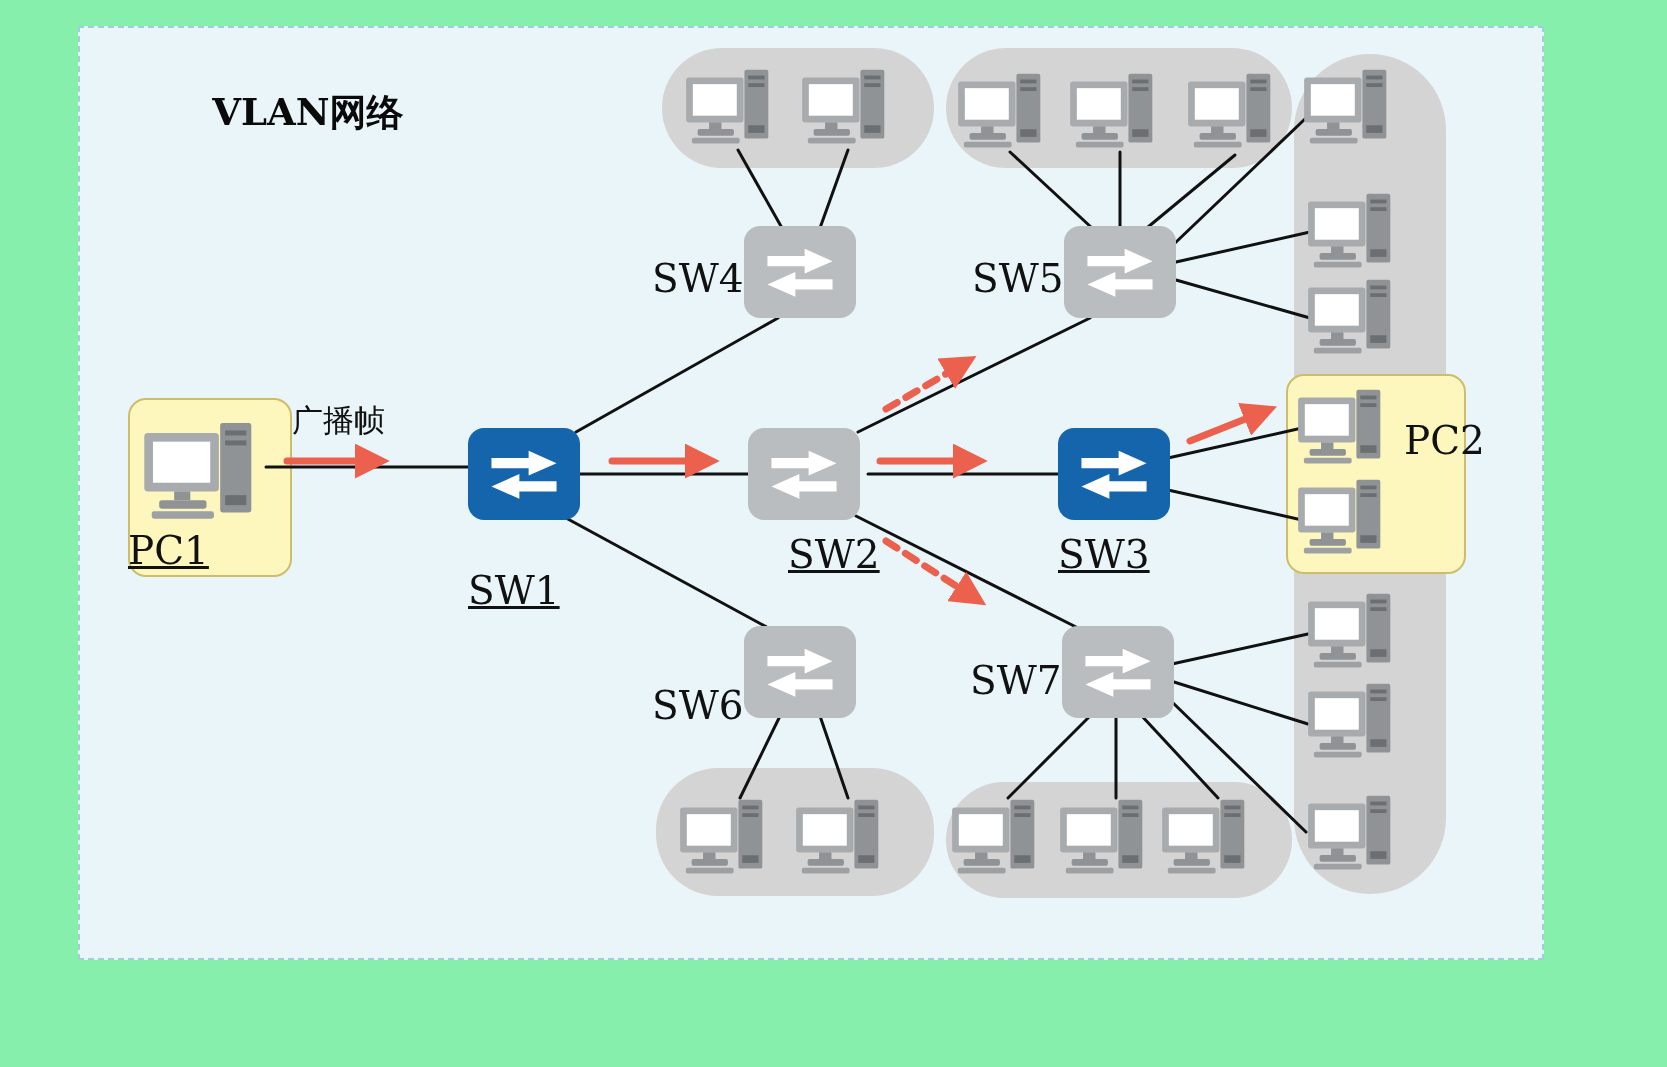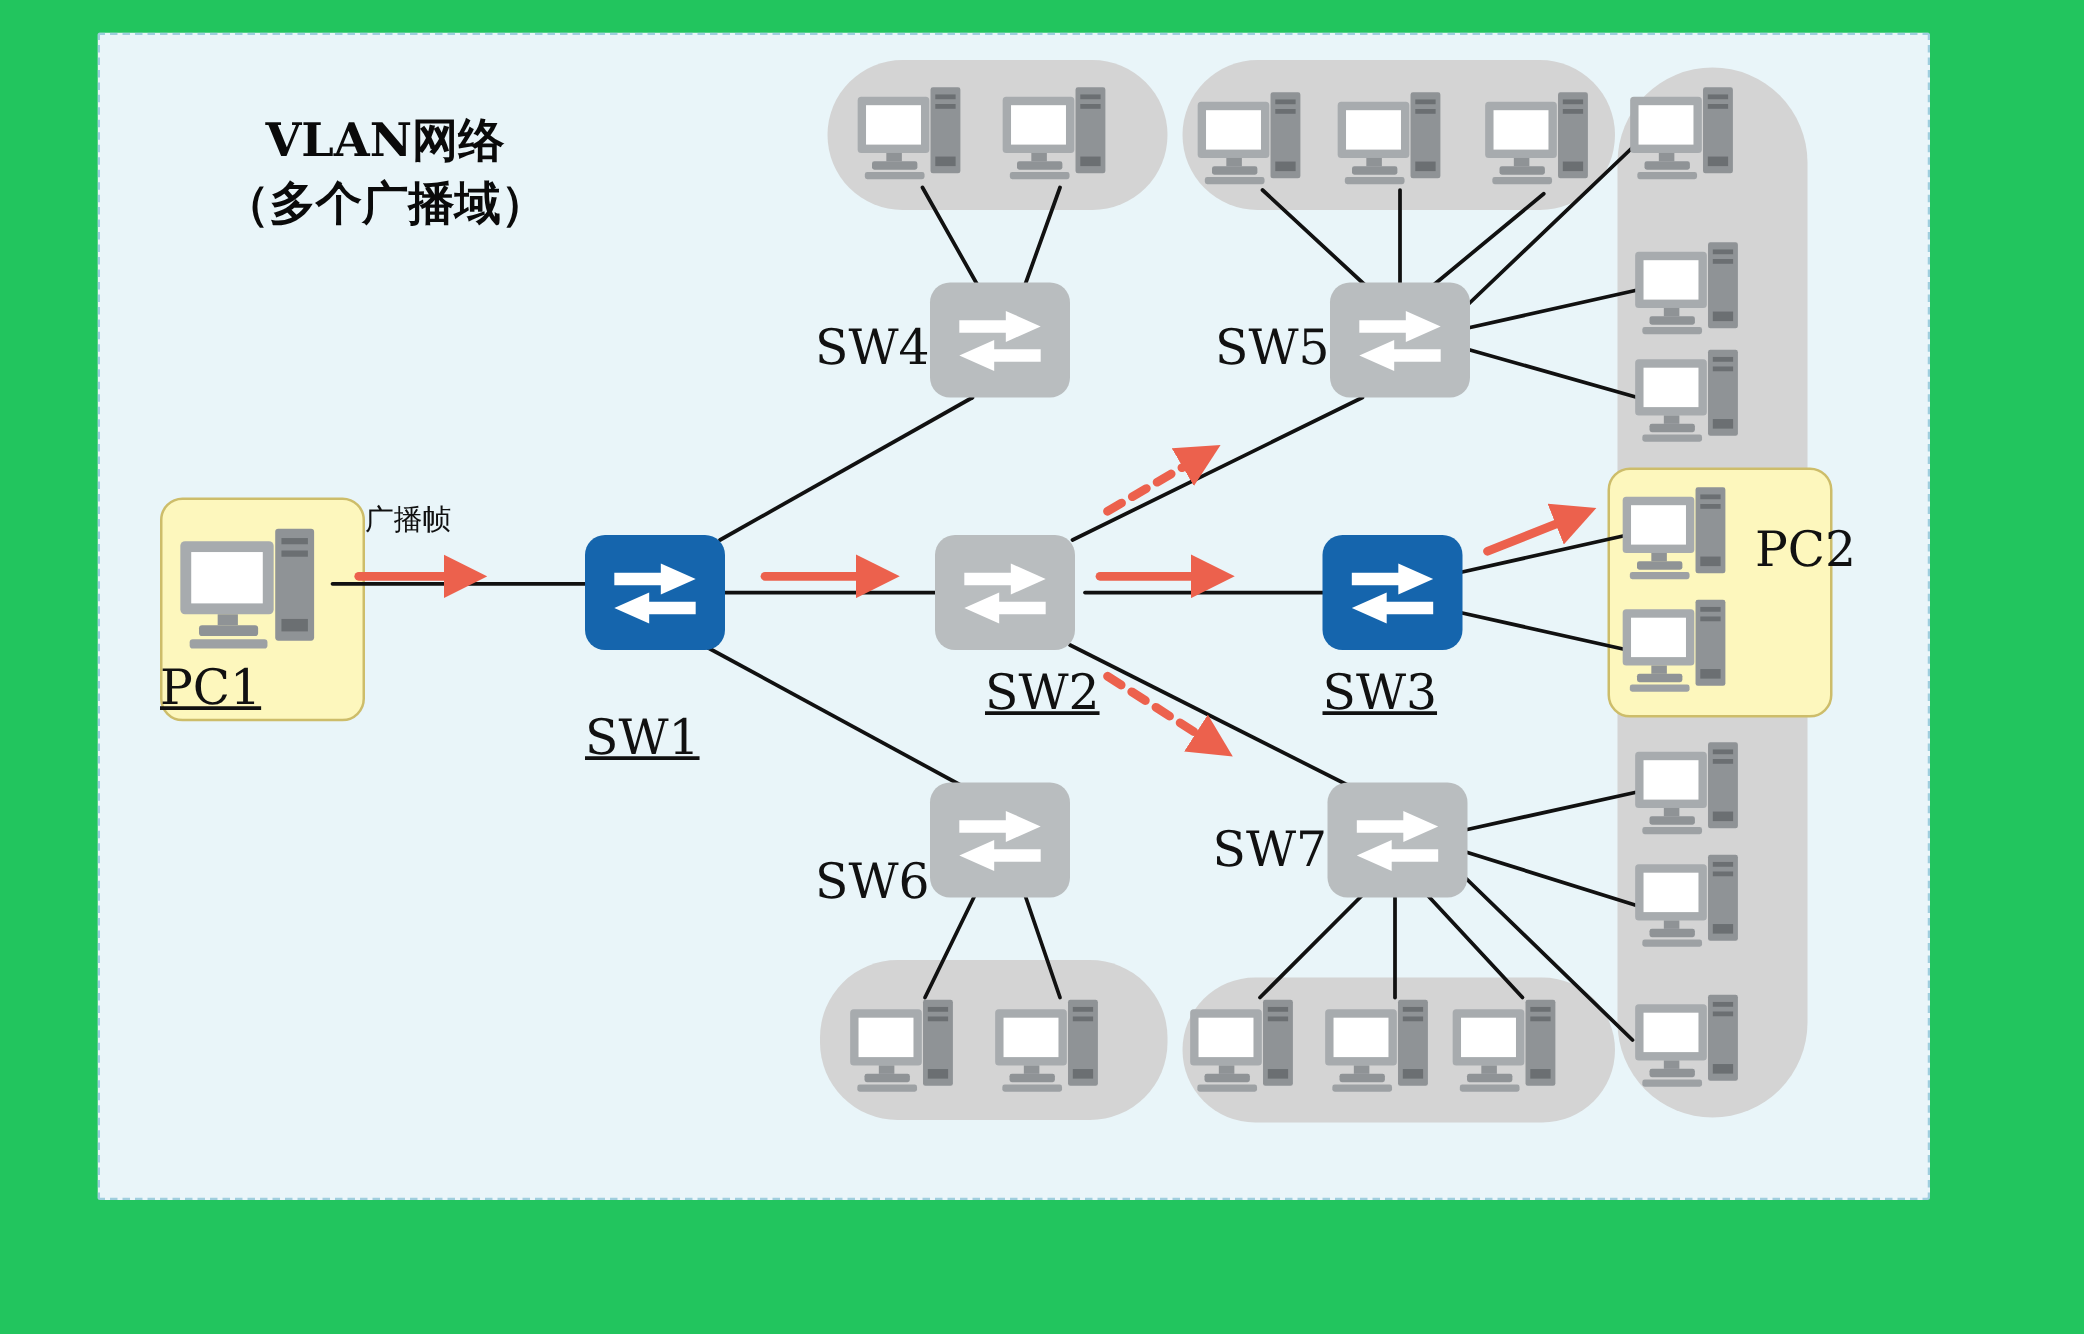--- a/index.html
+++ b/index.html
@@ -1,16 +1,16 @@
 <!DOCTYPE html>
 <html><head>
 <meta charset="utf-8">
 <style>
   html,body{margin:0;padding:0;background:#ffffff;}
-  .canvas{position:relative;width:1667px;height:1067px;background:#22c55e;overflow:hidden;
+  .canvas{position:relative;width:1667px;height:1067px;background:#86efac;overflow:hidden;
           font-family:"DejaVu Serif","Liberation Serif",serif;}
   .panel{position:absolute;left:78px;top:26px;width:1462px;height:930px;
          background:#e9f5f9;border:2px dashed #9fcede;border-radius:2px;}
   .blob{position:absolute;background:#d4d4d4;}
   .ybox{position:absolute;background:#fdf7bd;border:2px solid #cdbd6a;border-radius:18px;}
   .wires{position:absolute;left:0;top:0;width:1667px;height:1067px;pointer-events:none;}
   .pc{position:absolute;width:96px;height:86px;}
   .pc-big{position:absolute;width:128px;height:112px;}
   .sw{position:absolute;width:112px;height:92px;border-radius:16px;
       display:flex;align-items:center;justify-content:center;}
@@ -197,24 +197,23 @@
       </svg>
   </div>
   <div class="sw sw-gray" style="left:1062px;top:626px;">
     <svg width="82" height="62" viewBox="0 0 100 80">
         <use href="#sw-glyph"></use>
       </svg>
   </div>
 
   <div class="title">
     <div>VLAN网络</div>
-    <div>（多个广播域）</div>
-  </div>
-
-  <div class="lbl" style="left:292px;top:400px;font-size:23px;">广播帧</div>
+  </div>
+
+  <div class="lbl" style="left:292px;top:400px;font-size:31px;">广播帧</div>
   <div class="lbl lbl-center" style="left:128px;top:528px;width:160px;">PC1</div>
   <div class="lbl" style="left:1404px;top:402px;margin-top:16px;">PC2</div>
 
   <div class="lbl lbl-center" style="left:468px;top:532px;width:112px;margin-top:36px;">SW1</div>
   <div class="lbl lbl-center" style="left:788px;top:532px;width:112px;">SW2</div>
   <div class="lbl lbl-center" style="left:1058px;top:532px;width:112px;">SW3</div>
   <div class="lbl lbl-right" style="left:652px;top:256px;width:80px;">SW4</div>
   <div class="lbl lbl-right" style="left:972px;top:256px;width:80px;">SW5</div>
   <div class="lbl lbl-right" style="left:652px;top:683px;width:80px;">SW6</div>
   <div class="lbl lbl-right" style="left:970px;top:658px;width:80px;">SW7</div>

